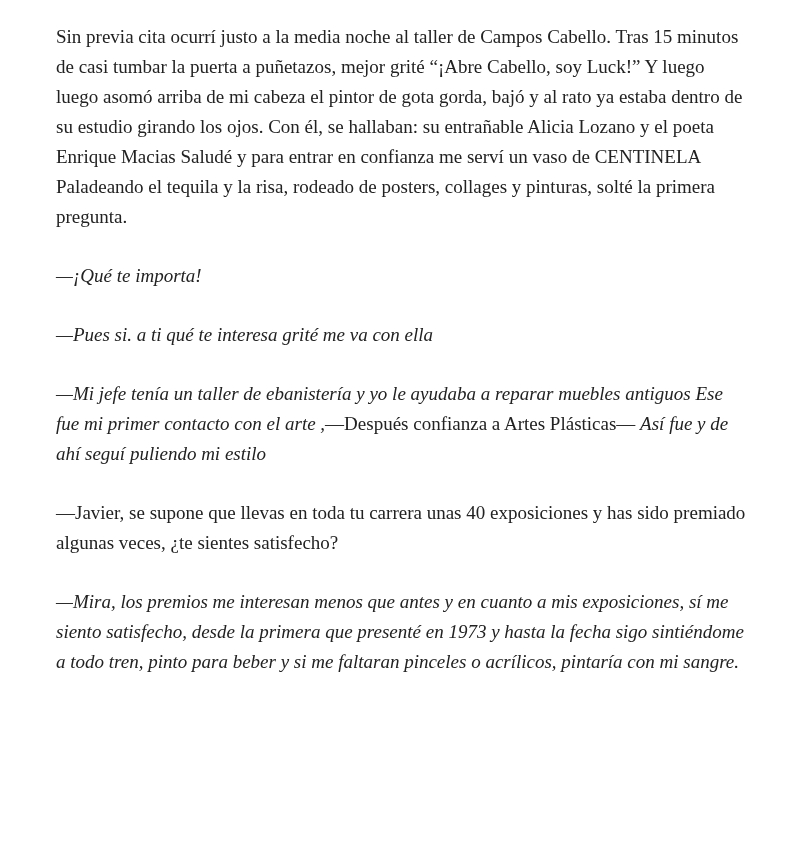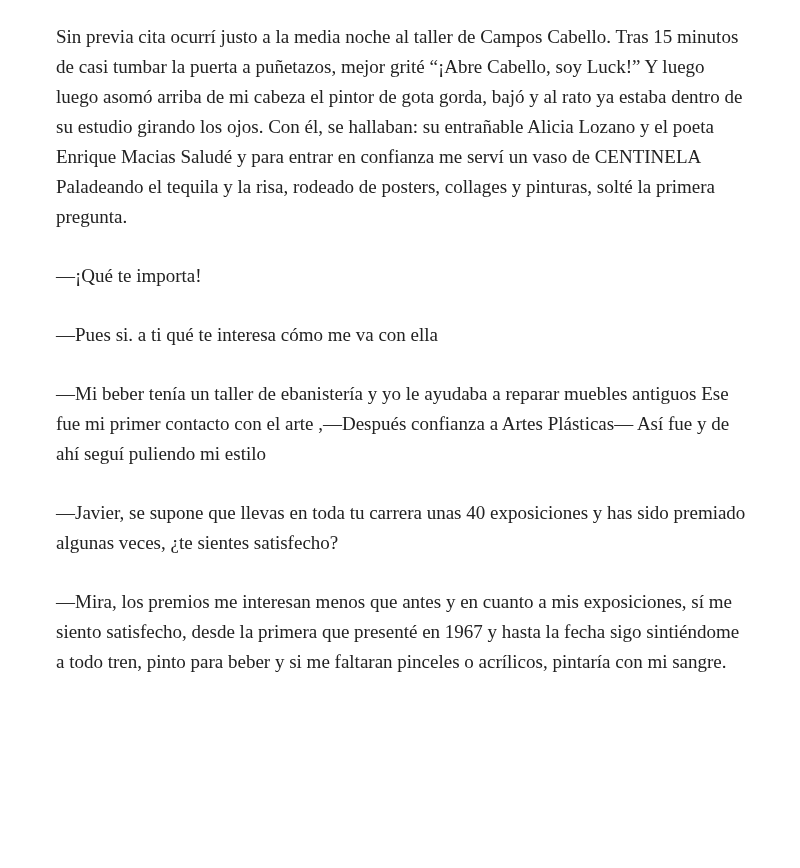--- a/index.html
+++ b/index.html
@@ -21,33 +21,34 @@
     font-family: "Liberation Serif", "DejaVu Serif", serif;
     font-size: 19px;
     line-height: 30px;
     color: #222222;
     text-align: left;
   }
   .para {
     margin: 0 0 29px 0;
   }
   .italic {
+    font-style: italic;
   }
 </style>
 </head>
 <body>
 
 <main class="page">
   <p class="para">Sin previa cita ocurrí justo a la media noche al taller de Campos Cabello. Tras 15 minutos de casi tumbar la puerta a puñetazos, mejor grité “¡Abre Cabello, soy Luck!” Y luego luego asomó arriba de mi cabeza el pintor de gota gorda, bajó y al rato ya estaba dentro de su estudio girando los ojos. Con él, se hallaban: su entrañable Alicia Lozano y el poeta Enrique Macias Saludé y para entrar en confianza me serví un vaso de CENTINELA Paladeando el tequila y la risa, rodeado de posters, collages y pinturas, solté la primera pregunta.</p>
 
 
   <p class="para italic">—¡Qué te importa!</p>
 
 
-  <p class="para italic">—Pues si. a ti qué te interesa cómo me va con ella</p>
+  <p class="para italic">—Pues si. a ti qué te interesa grité me va con ella</p>
 
 
-  <p class="para"><span class="italic">—Mi beber tenía un taller de ebanistería y yo le ayudaba a reparar muebles antiguos Ese fue mi primer contacto con el arte ,</span><span>—Después confianza a Artes Plásticas— </span><span class="italic">Así fue y de ahí seguí puliendo mi estilo</span></p>
+  <p class="para"><span class="italic">—Mi jefe tenía un taller de ebanistería y yo le ayudaba a reparar muebles antiguos Ese fue mi primer contacto con el arte ,</span><span>—Después confianza a Artes Plásticas— </span><span class="italic">Así fue y de ahí seguí puliendo mi estilo</span></p>
 
   <p class="para">—Javier, se supone que llevas en toda tu carrera unas 40 exposiciones y has sido premiado algunas veces, ¿te sientes satisfecho?</p>
 
-  <p class="para italic">—Mira, los premios me interesan menos que antes y en cuanto a mis exposiciones, sí me siento satisfecho, desde la primera que presenté en 1967 y hasta la fecha sigo sintiéndome a todo tren, pinto para beber y si me faltaran pinceles o acrílicos, pintaría con mi sangre.</p>
+  <p class="para italic">—Mira, los premios me interesan menos que antes y en cuanto a mis exposiciones, sí me siento satisfecho, desde la primera que presenté en 1973 y hasta la fecha sigo sintiéndome a todo tren, pinto para beber y si me faltaran pinceles o acrílicos, pintaría con mi sangre.</p>
 </main>
 
 </body></html>

